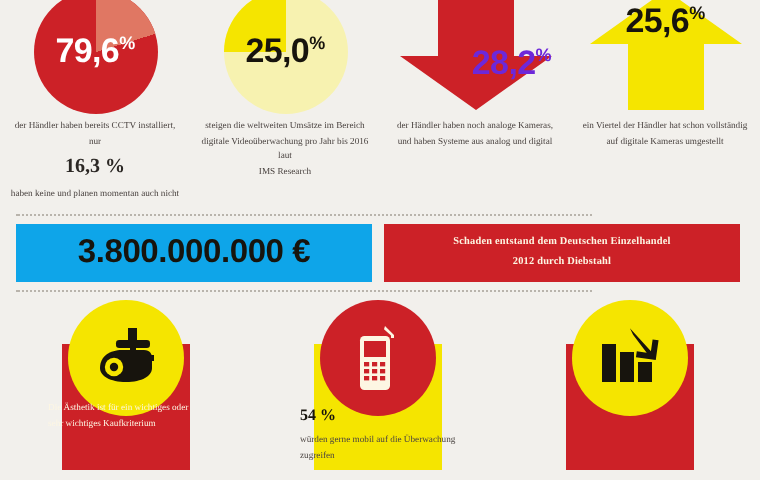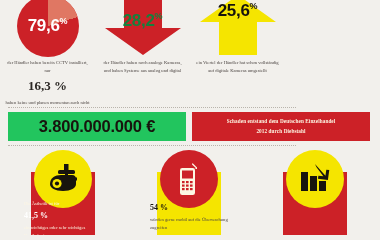--- a/index.html
+++ b/index.html
@@ -42,45 +42,45 @@
 
   
   .arrow{position:relative;width:76px;height:60px;margin-top:-6px;}
   .arrow .alabel{
     position:absolute;left:0;right:0;text-align:center;
     font-family:"Liberation Sans",sans-serif;font-weight:bold;font-size:17px;
     letter-spacing:-0.3px;z-index:4;
   }
   .arrow .pct{font-size:9px;vertical-align:super;font-weight:bold;}
   .arr-shape{position:absolute;left:0;top:0;width:76px;height:60px;}
-  #arrow-down .alabel{top:16px;color:#15803d;}
+  #arrow-down .alabel{top:27px;color:#6d28d9;text-align:right;}
   #arrow-up .alabel{top:6px;color:#17140d;}
 
   .caption{
     width:86px;text-align:center;font-size:4.6px;line-height:1.65;
     color:#4a4340;padding-top:3px;
   }
   .caption .big{
-    display:block;font-size:13px;font-weight:bold;color:#2b2724;
+    display:block;font-size:10px;font-weight:bold;color:#2b2724;
     line-height:1.9;font-family:"Liberation Serif",serif;
   }
 
   
   .dots{
     position:absolute;left:8px;right:8px;
     border-top:1px dotted #b9b4ac;height:0;
   }
   #dots-1{top:107px;}
   #dots-2{top:145px;}
 
   
   .banner-row{position:absolute;top:112px;left:0;width:380px;height:30px;display:flex;}
   .banner{height:29px;display:flex;align-items:center;justify-content:center;}
   #banner-money{
-    width:178px;margin-left:8px;background:#22c55e;
+    width:178px;margin-left:8px;background:#0ea5e9;
   }
   #banner-money .money{
     font-family:"Liberation Sans",sans-serif;font-weight:bold;
     font-size:16.5px;color:#17140d;letter-spacing:-0.2px;
   }
   #banner-caption{
     width:178px;margin-left:6px;background:#cc2127;flex-direction:column;
   }
   #banner-caption .line{
     color:#fdf6e3;font-size:5.2px;line-height:1.75;text-align:center;
@@ -129,20 +129,33 @@
           <div class="pielabel"><span>79,6</span><span class="pct">%</span></div>
         </div>
       </div>
       <div class="caption">
         <span>der Händler haben bereits CCTV installiert, nur</span>
         <span class="big">16,3 %</span>
         <span>haben keine und planen momentan auch nicht</span>
       </div>
     </div>
 
+    <div class="stat-col">
+      <div class="fig-zone">
+        <div class="pie" id="pie-b">
+          <div class="wedge"></div>
+          <div class="pielabel"><span>25,0</span><span class="pct">%</span></div>
+        </div>
+      </div>
+      <div class="caption">
+        <span>steigen die weltweiten Umsätze im Bereich digitale Videoüberwachung pro Jahr bis 2016 laut</span>
+        <span class="big"></span>
+        <span>IMS Research</span>
+      </div>
+    </div>
 
     <div class="stat-col">
       <div class="fig-zone">
         <div class="arrow" id="arrow-down">
           <svg class="arr-shape" viewBox="0 0 76 60">
             <polygon points="19,0 57,0 57,33 76,33 38,60 0,33 19,33" fill="#cc2127"></polygon>
           </svg>
           <div class="alabel"><span>28,2</span><span class="pct">%</span></div>
         </div>
       </div>
@@ -193,21 +206,20 @@
           <rect x="12" y="6" width="17" height="4" rx="1.6" fill="#17140d"></rect>
           <rect x="19" y="9" width="3" height="5" fill="#17140d"></rect>
           <path d="M4 20 C4 14 9 11 15 11 L26 11 C29 11 30 13 30 15 L30 20 C30 24 25 27 17 27 C9 27 4 24 4 20 Z" fill="#17140d"></path>
           <circle cx="11" cy="19.5" r="4.6" fill="#f5e500"></circle>
           <circle cx="11" cy="19.5" r="2.1" fill="#17140d"></circle>
           <rect x="25.5" y="13.5" width="5.5" height="3" fill="#17140d"></rect>
         </svg>
       </div>
       <div class="card-text t-light">
         <span>Die Ästhetik ist für</span>
-        <span class="big">41,5 %</span>
         <span>ein wichtiges oder sehr wichtiges Kaufkriterium</span>
       </div>
     </div>
 
     <div class="card">
       <div class="card-box yellow-box"></div>
       <div class="card-circle red-circle">
         <svg width="22" height="34" viewBox="0 0 22 34">
           <path d="M14.5 1 L19 5.5 L19 7 L17.5 7 L17.5 5.8 L14 2.6 Z" fill="#fdf6e3"></path>
           <rect x="2" y="6" width="15" height="27" rx="2.2" fill="#fdf6e3"></rect>

